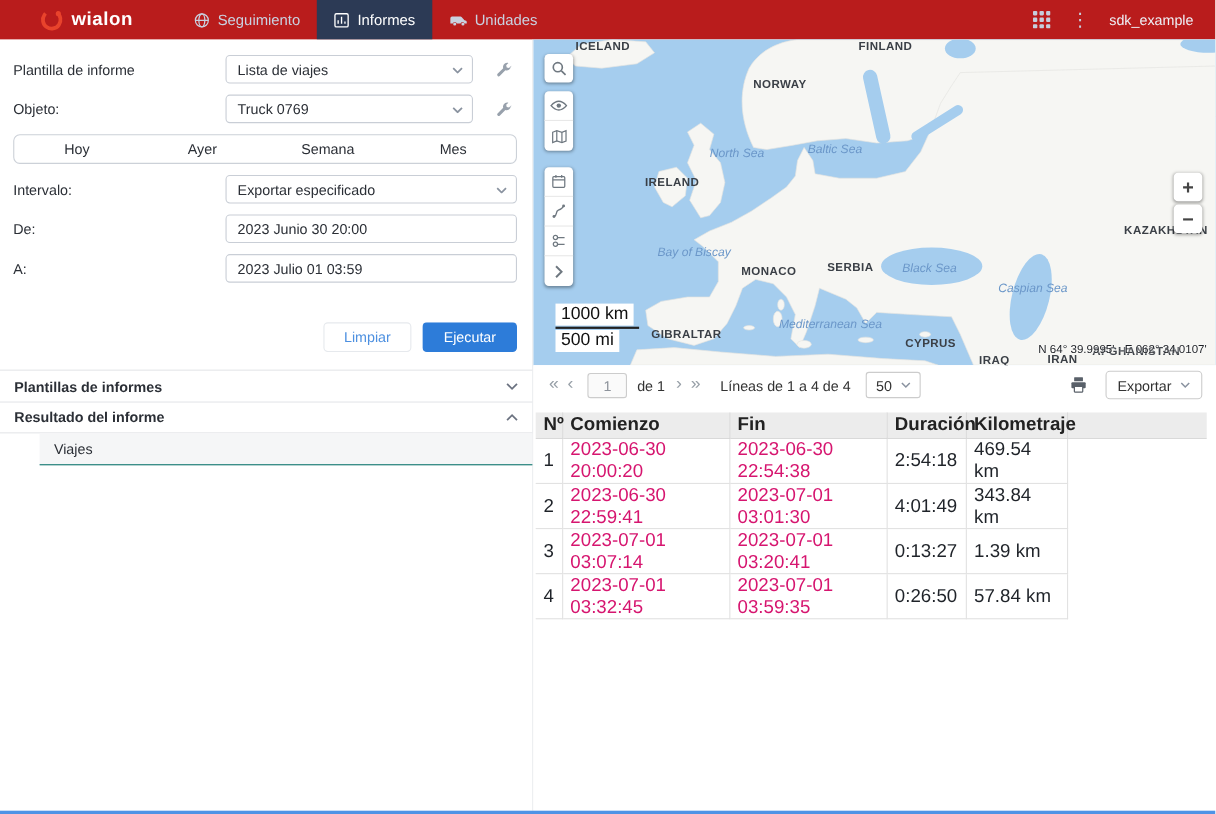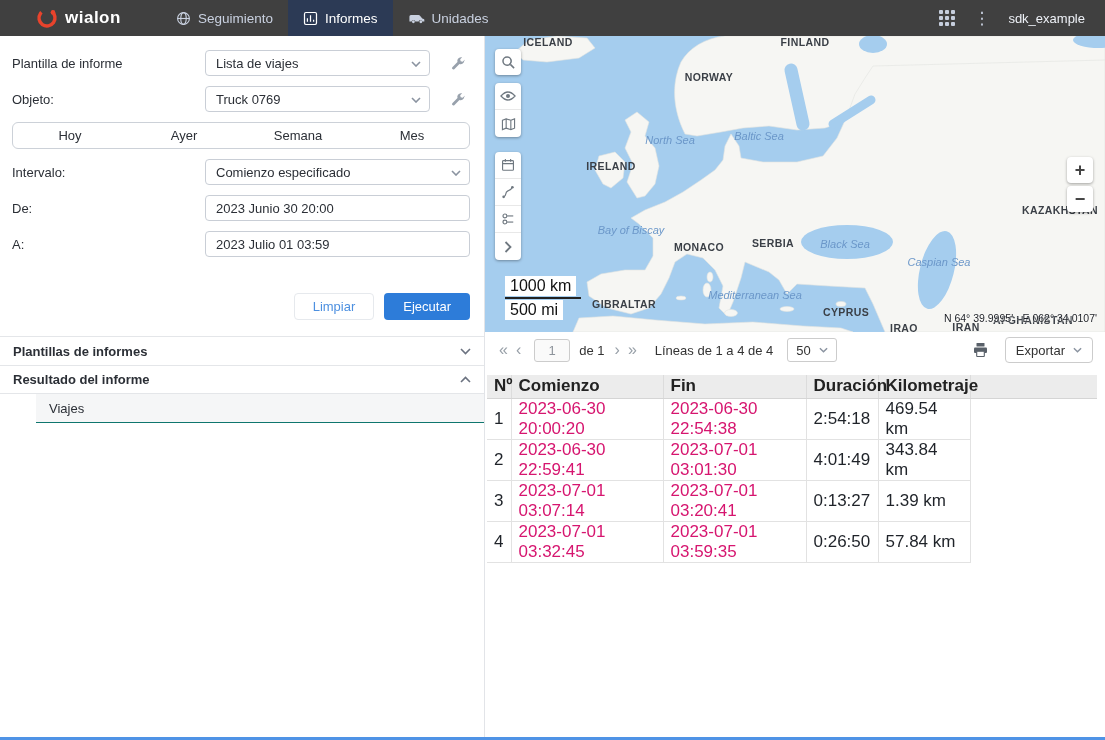--- a/index.html
+++ b/index.html
@@ -3,21 +3,21 @@
 <meta charset="utf-8">
 <style>
   * { box-sizing: border-box; margin: 0; padding: 0; }
   html,body { width:1105px; height:740px; overflow:hidden; }
   body {
     font-family:"Liberation Sans", sans-serif;
     font-size:13px; color:#2b2f36; background:#fff; position:relative;
   }
 
   
-  .topbar{position:absolute;top:0;left:0;right:0;height:36px;background:#404040;display:flex;align-items:stretch;color:#d7deea;}
+  .topbar{position:absolute;top:0;left:0;right:0;height:36px;background:#b91c1c;display:flex;align-items:stretch;color:#d7deea;}
   .logo{display:flex;align-items:center;gap:7px;padding:0 40px 0 36px;}
   .logo-text{color:#fff;font-weight:bold;font-size:17px;letter-spacing:.5px;}
   .nav{display:flex;align-items:stretch;}
   .nav-item{display:flex;align-items:center;gap:7px;padding:0 15px;font-size:13.5px;cursor:pointer;color:#c9d1e0;}
   .nav-item.active{background:#2c3a55;color:#fff;}
   .topbar-right{margin-left:auto;display:flex;align-items:center;gap:18px;padding-right:20px;}
   .kebab{font-size:17px;color:#c6cedd;line-height:1;cursor:pointer;}
   .username{color:#eef1f7;font-size:13px;}
 
   
@@ -189,21 +189,21 @@
     <div class="quick-row">
       <div class="quick-btn">Hoy</div>
       <div class="quick-btn">Ayer</div>
       <div class="quick-btn">Semana</div>
       <div class="quick-btn">Mes</div>
     </div>
 
     <div class="form-row">
       <span class="row-label">Intervalo:</span>
       <div class="control wide">
-        <span>Comienzo especificado</span>
+        <span>Exportar especificado</span>
         <span class="caret">
           <svg width="10" height="6" viewBox="0 0 10 6">
               <path d="M1 1l4 4 4-4" stroke="#8a93a0" stroke-width="1.6" fill="none"></path>
             </svg>
         </span>
       </div>
     </div>
 
     <div class="form-row">
       <span class="row-label">De:</span>

